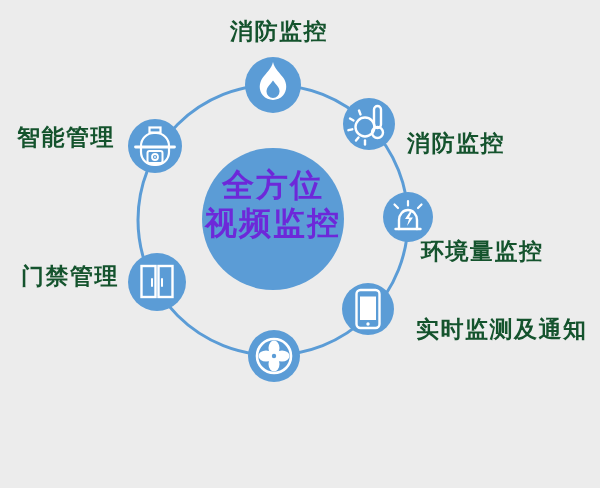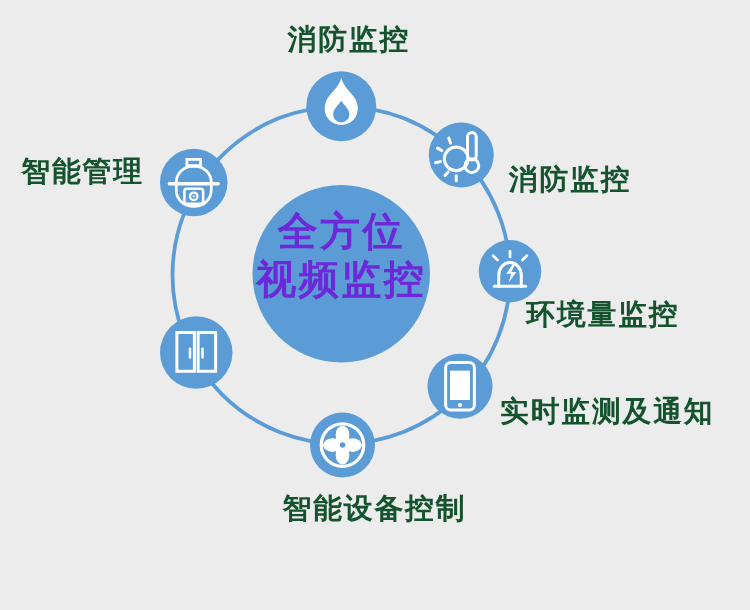--- a/index.html
+++ b/index.html
@@ -17,21 +17,21 @@
     font-size: 23px;
     font-weight: bold;
     color: #14532d;
     letter-spacing: 1.5px;
     white-space: nowrap;
     line-height: 1;
   }
   .lbl-fire   { left: 230px; top: 20px; }
   .lbl-env    { left: 407px; top: 132px; }
   .lbl-alarm  { left: 421px; top: 240px; }
-  .lbl-notify { left: 400px; top: 318px; font-family: Liberation Serif, serif; }
+  .lbl-notify { left: 416px; top: 318px; font-family: Liberation Serif, serif; }
   .lbl-device { left: 226px; top: 395px; }
   .lbl-access { left: 21px;  top: 265px; }
   .lbl-video  { left: 17px;  top: 126px; }
   .center-text {
     position: absolute;
     left: 173px; top: 166px; width: 200px;
     text-align: center;
     color: #6d28d9;
     font-size: 32px;
     font-weight: bold;
@@ -130,16 +130,16 @@
 
   <div class="center-text">
     <div>全方位</div>
     <div>视频监控</div>
   </div>
 
   <div class="node-label lbl-fire">消防监控</div>
   <div class="node-label lbl-env">消防监控</div>
   <div class="node-label lbl-alarm">环境量监控</div>
   <div class="node-label lbl-notify">实时监测及通知</div>
-  <div class="node-label lbl-device">智能设备控制</div>
+  <div class="node-label lbl-access">门禁管理</div>
   <div class="node-label lbl-video">智能管理</div>
 
 </div>
 
 </body></html>

